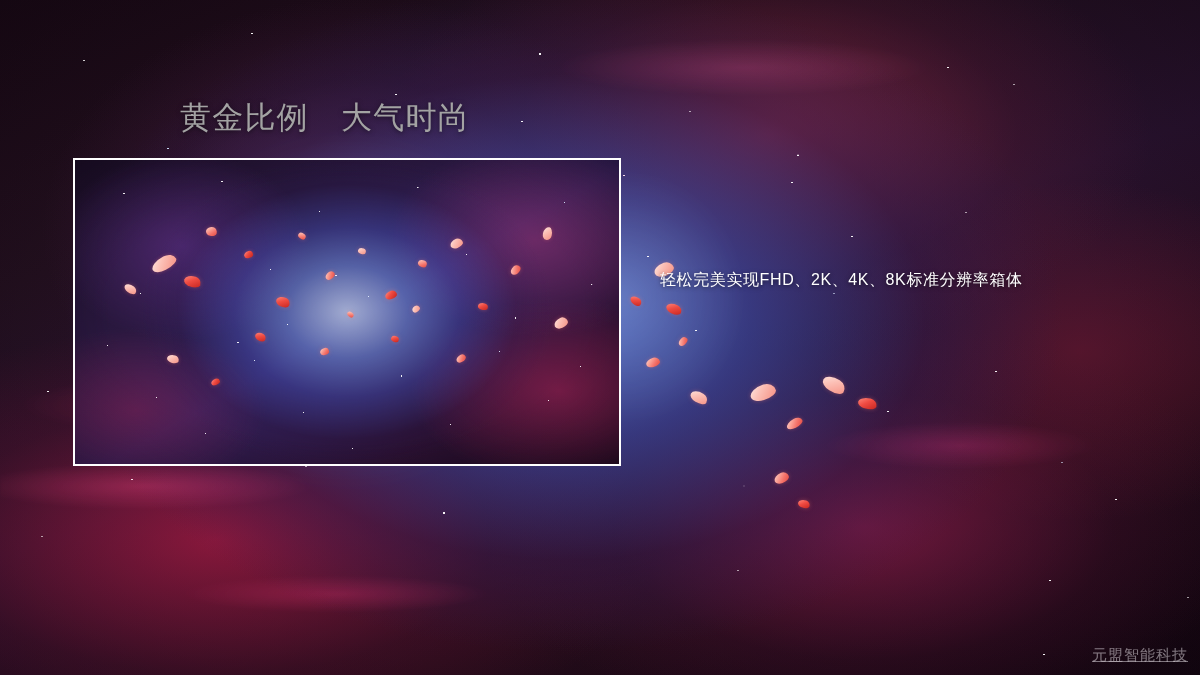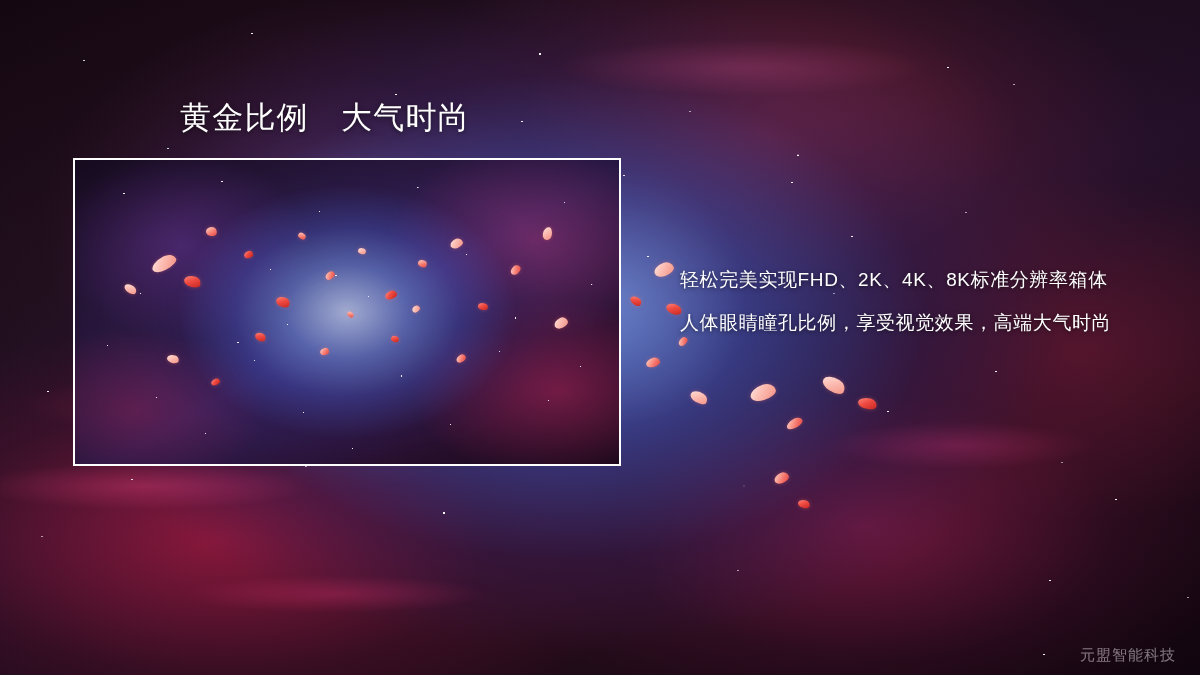--- a/index.html
+++ b/index.html
@@ -144,21 +144,21 @@
   }
 
   
   .title {
     position: absolute;
     left: 180px;
     top: 101px;
     font-size: 31px;
     line-height: 1.12;
     letter-spacing: 1.2px;
-    color: #ffffff;
+    color: #a3a3a3;
     font-weight: 400;
     white-space: pre;
     text-shadow: 0 1px 5px rgba(0,0,0,0.55);
   }
 
   
   .frame {
     position: absolute;
     left: 73px;
     top: 158px;
@@ -239,37 +239,37 @@
 
   
   .body-copy {
     position: absolute;
     left: 660px;
     top: 258px;
     width: 500px;
   }
   .body-line {
     color: #ffffff;
-    font-size: 19px;
+    font-size: 16px;
     line-height: 43px;
     letter-spacing: 0.6px;
     white-space: pre;
     text-shadow: 0 1px 4px rgba(0,0,0,0.6);
-    margin-left: 20px;
   }
 
   
   .watermark {
     position: absolute;
-    right: 24px;
+    right: 12px;
     bottom: 10px;
     color: rgba(235,230,235,0.50);
     font-size: 15px;
     letter-spacing: 1px;
     white-space: pre;
+    text-decoration: underline;
   }
 </style>
 </head>
 <body>
 
 <div id="slide">
 
   <div class="bg-layer bg-base"></div>
   <div class="bg-layer bg-wisp"></div>
   <div class="bg-layer bg-corebloom"></div>
@@ -320,18 +320,17 @@
           <div class="petal pale" style="left: 17%; top: 64%; width: 12px; height: 8px; transform: rotate(16deg);"></div>
           <div class="petal deep" style="left: 25%; top: 72%; width: 9px; height: 6px; transform: rotate(-20deg);"></div>
           <div class="petal" style="left: 50%; top: 50%; width: 7px; height: 5px; transform: rotate(45deg);"></div>
           <div class="petal pale" style="left: 62%; top: 48%; width: 8px; height: 6px; transform: rotate(-35deg);"></div>
         </div>
     </div>
   </div>
 
   <div class="body-copy">
     <div class="body-line">轻松完美实现FHD、2K、4K、8K标准分辨率箱体</div>
-    <div class="body-line">人体眼睛瞳孔比例，享受视觉效果，高端大气时尚</div>
   </div>
 
   <div class="watermark">元盟智能科技</div>
 
 </div>
 
 </body></html>

